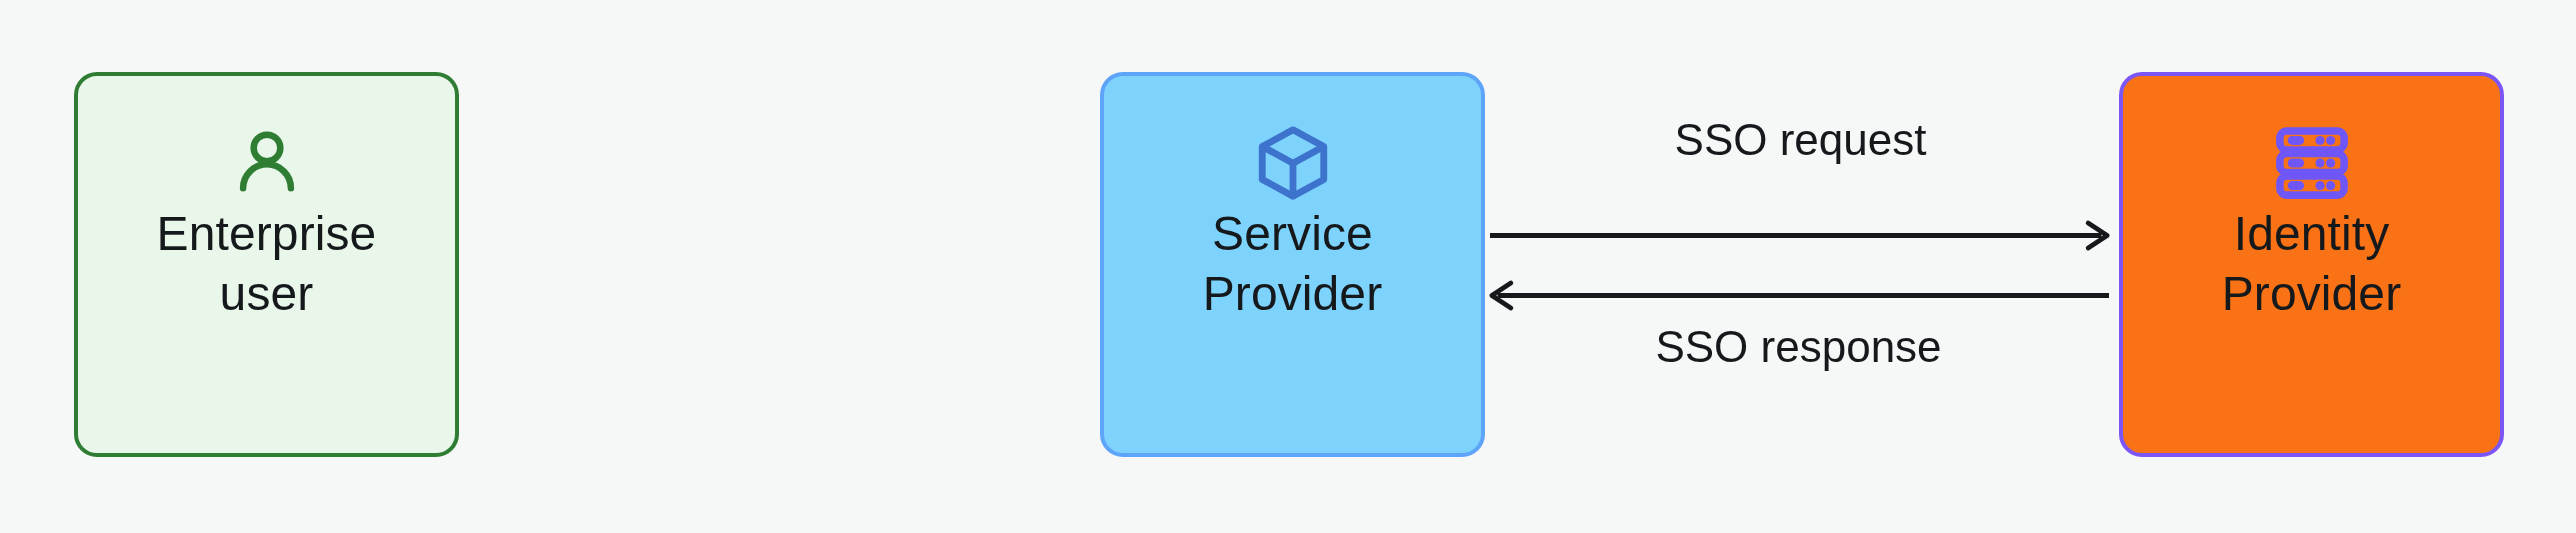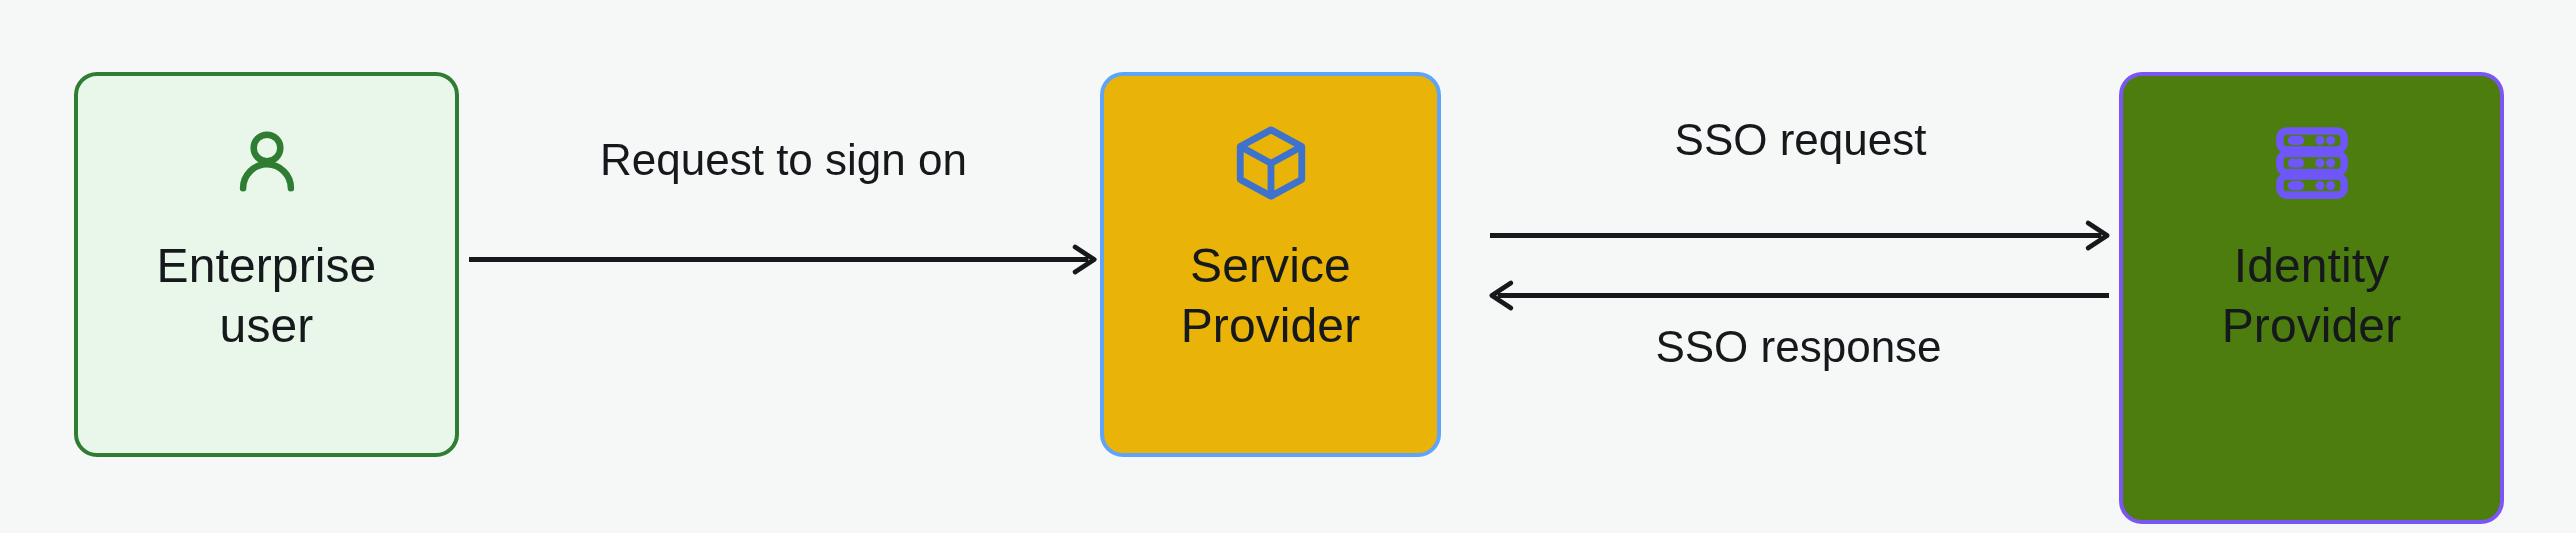--- a/index.html
+++ b/index.html
@@ -36,21 +36,20 @@
   .node-icon {
     margin-top: 46px;
     width: 82px;
     height: 82px;
     display: flex;
     align-items: center;
     justify-content: center;
   }
 
   .node-label {
-    margin-top: 32px;
     width: 100%;
     text-align: center;
     font-size: 48px;
     line-height: 1.24;
     color: #16191c;
     letter-spacing: 0.1px;
     white-space: pre-line;
   }
 
   #node-user {
@@ -58,32 +57,32 @@
     top: 72px;
     width: 385px;
     height: 385px;
     background: #e9f6ea;
     border-color: #2e7d33;
   }
 
   #node-sp {
     left: 1100px;
     top: 72px;
-    width: 341px;
+    width: 385px;
     height: 385px;
-    background: #eab308;
+    background: #7dd3fc;
     border-color: #5ea4f9;
   }
 
   #node-idp {
     left: 2119px;
     top: 72px;
     width: 385px;
-    height: 452px;
-    background: #4d7c0f;
+    height: 385px;
+    background: #f97316;
     border-color: #7c56f5;
   }
 
   
   .edge {
     position: absolute;
   }
 
   .edge-svg {
     display: block;
@@ -177,27 +176,20 @@
         <line x1="14.3" y1="12" x2="14.4" y2="12" stroke-width="2.6"></line>
         <line x1="17.4" y1="12" x2="17.5" y2="12" stroke-width="2.6"></line>
         <line x1="14.3" y1="18.6" x2="14.4" y2="18.6" stroke-width="2.6"></line>
         <line x1="17.4" y1="18.6" x2="17.5" y2="18.6" stroke-width="2.6"></line>
       </svg>
     </div>
     <div class="node-label">Identity
 Provider</div>
   </div>
 
-  <div class="edge" id="edge-signon">
-    <div class="edge-label" id="edge-signon-label">Request to sign on</div>
-    <svg class="edge-svg" width="629" height="27" viewBox="0 0 660 28">
-      <line x1="0" y1="14" x2="650" y2="14" stroke="#16191c" stroke-width="5"></line>
-      <polyline points="636,1 656,14 636,27" fill="none" stroke="#16191c" stroke-width="5" stroke-linecap="round" stroke-linejoin="round"></polyline>
-    </svg>
-  </div>
 
   <div class="edge" id="edge-sso-response">
     <div class="edge-label" id="edge-sso-response-label">SSO response</div>
     <svg class="edge-svg" width="621" height="27" viewBox="0 0 652 28">
       <line x1="10" y1="14" x2="652" y2="14" stroke="#16191c" stroke-width="5"></line>
       <polyline points="24,1 4,14 24,27" fill="none" stroke="#16191c" stroke-width="5" stroke-linecap="round" stroke-linejoin="round"></polyline>
     </svg>
   </div>
 
   <div class="edge" id="edge-sso-request">

